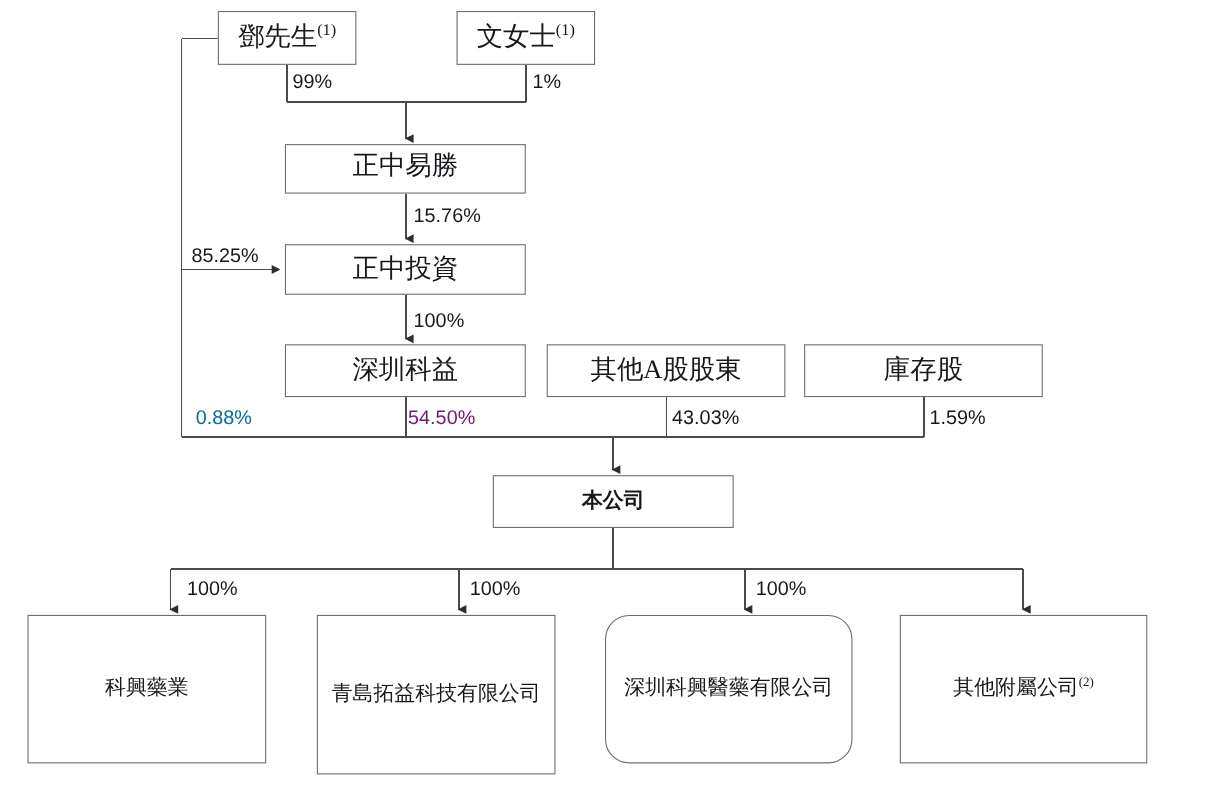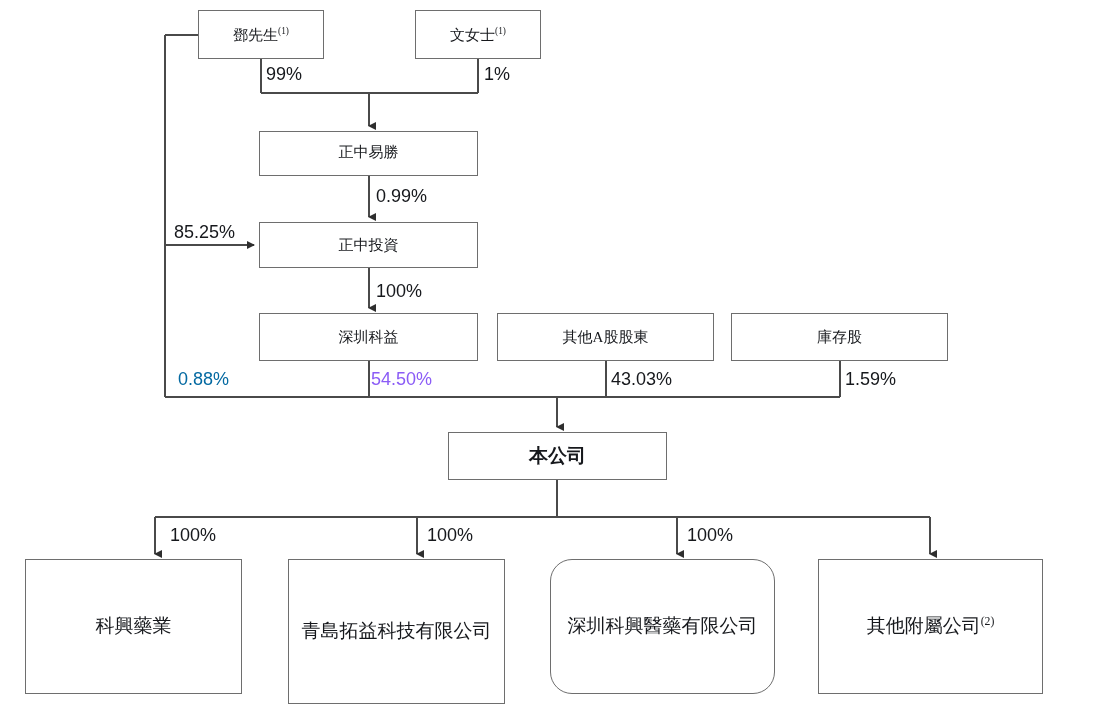--- a/index.html
+++ b/index.html
@@ -34,21 +34,21 @@
     line-height:1.2;
     color:#16181c;
   }
   .node .label{
     display:inline-block;
     white-space:nowrap;
   }
   .node.tier-person,
   .node.tier-mid,
   .node.tier-holder{
-    font-size:15px;
+    font-size:24px;
   }
   .node.tier-company{
     font-size:19px;
     font-weight:bold;
   }
   .node.tier-sub{
     font-size:19px;
   }
   sup{
     font-size:0.62em;
@@ -144,25 +144,25 @@
         <span class="label">深圳科興醫藥有限公司</span>
       </div>
       <div class="node tier-sub" style="left: 818px; top: 559px; width: 225px; height: 135px; border-color: rgb(110, 110, 110);">
         <span class="label">其他附屬公司<sup>(2)</sup></span>
       </div>
     </div>
 
   <div id="labels-layer">
       <div class="edge-label" style="left: 266px; top: 64px; color: rgb(22, 24, 28);">99%</div>
       <div class="edge-label" style="left: 484px; top: 64px; color: rgb(22, 24, 28);">1%</div>
-      <div class="edge-label" style="left: 376px; top: 186px; color: rgb(22, 24, 28);">0.99%</div>
+      <div class="edge-label" style="left: 376px; top: 186px; color: rgb(22, 24, 28);">15.76%</div>
       <div class="edge-label" style="left: 174px; top: 222px; color: rgb(22, 24, 28);">85.25%</div>
       <div class="edge-label" style="left: 376px; top: 281px; color: rgb(22, 24, 28);">100%</div>
       <div class="edge-label" style="left: 178px; top: 369px; color: #0369a1;">0.88%</div>
-      <div class="edge-label" style="left: 371px; top: 369px; color: #8b5cf6;">54.50%</div>
+      <div class="edge-label" style="left: 371px; top: 369px; color: #701a75;">54.50%</div>
       <div class="edge-label" style="left: 611px; top: 369px; color: rgb(22, 24, 28);">43.03%</div>
       <div class="edge-label" style="left: 845px; top: 369px; color: rgb(22, 24, 28);">1.59%</div>
       <div class="edge-label" style="left: 170px; top: 525px; color: rgb(22, 24, 28);">100%</div>
       <div class="edge-label" style="left: 427px; top: 525px; color: rgb(22, 24, 28);">100%</div>
       <div class="edge-label" style="left: 687px; top: 525px; color: rgb(22, 24, 28);">100%</div>
     </div>
 
 </div>
 
 </body></html>

